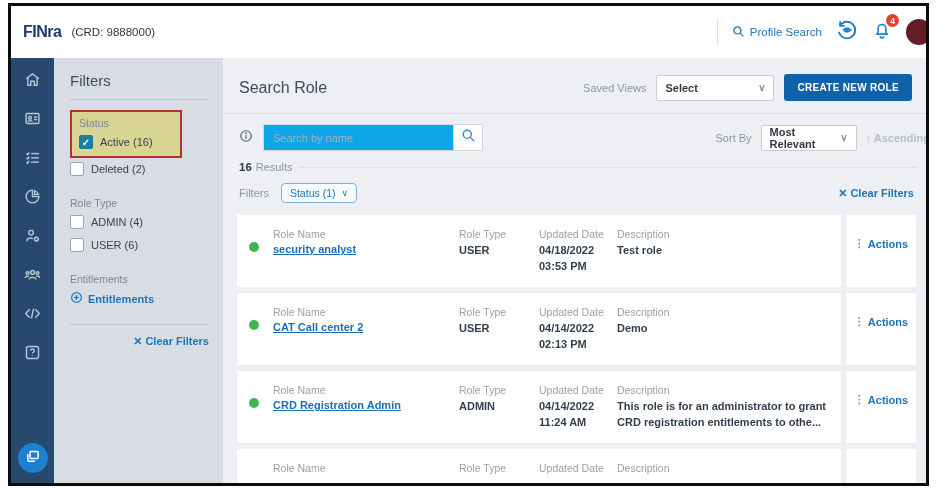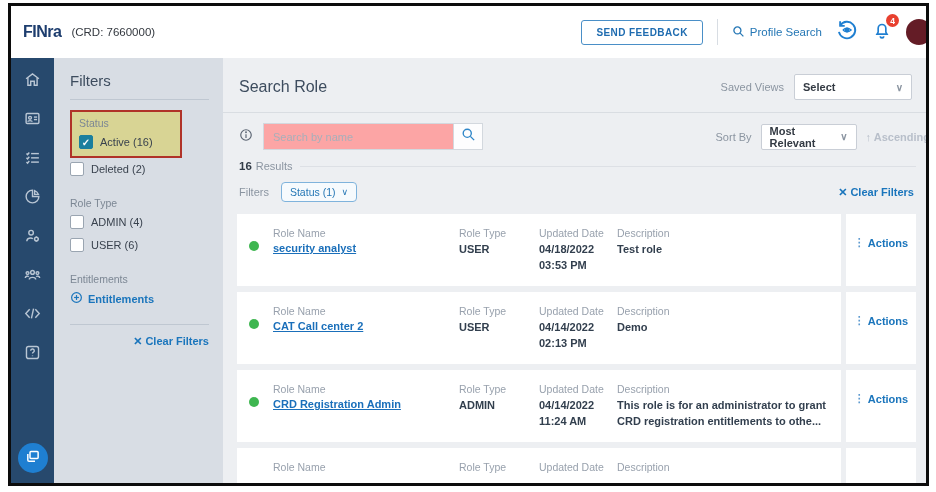--- a/index.html
+++ b/index.html
@@ -50,21 +50,21 @@
   .main-top-right { margin-left:auto; display:flex; align-items:center; gap:10px; }
   .saved-views-label { color:#8b95a1; font-size:11px; }
   .select-box { background:#fff; border:1px solid #c9ced6; border-radius:2px; height:26px; display:flex; align-items:center; padding:0 8px; font-size:11px; color:#333a43; font-weight:bold; cursor:pointer; }
   .select-box .chev { margin-left:auto; color:#8b95a1; font-size:10px; padding-left:8px; }
   .saved-select { width:118px; }
   .create-btn { background:#0f62a8; color:#fff; border:none; border-radius:3px; font-size:10px; font-weight:bold; letter-spacing:.3px; padding:8px 13px; cursor:pointer; }
 
   .search-row { display:flex; align-items:center; padding:10px 10px 8px 16px; }
   .info-icon { color:#5a6472; font-size:13px; margin-right:10px; cursor:pointer; }
   .search-wrap { display:flex; align-items:stretch; }
-  .search-input { width:190px; height:27px; border:1px solid #d3d8de; border-right:none; padding:0 9px; font-size:11px; color:#444; background:#fca5a5; outline:none; }
+  .search-input { width:190px; height:27px; border:1px solid #d3d8de; border-right:none; padding:0 9px; font-size:11px; color:#444; background:#0ea5e9; outline:none; }
   .search-input::placeholder { color:#a7afba; }
   .search-btn { width:30px; height:27px; background:#fdfdfe; border:1px solid #d3d8de; display:flex; align-items:center; justify-content:center; cursor:pointer; }
   .search-row-right { margin-left:auto; display:flex; align-items:center; gap:9px; }
   .sortby-label { color:#8b95a1; font-size:11px; }
   .sort-select { width:96px; }
   .ascending { color:#b8bfca; font-size:11px; font-weight:bold; white-space:nowrap; margin-right:-14px; }
 
   .results-row { display:flex; align-items:center; padding:2px 10px 6px 16px; gap:8px; }
   .results-count { font-size:11.5px; font-weight:bold; color:#323c48; }
   .results-word { font-size:11px; color:#8b95a1; margin-left:-4px; }
@@ -94,23 +94,22 @@
   .actions-btn .kebab { font-size:11px; color:#5f9bd0; }
 </style>
 </head>
 <body>
 
 <div class="screen">
 <div class="frame">
 
   <div class="header">
     <span class="logo">FINra</span>
-    <span class="crd">(CRD: 7660000)</span>
+    <span class="crd">(CRD: 9888000)</span>
     <div class="header-right">
-      <button class="send-feedback">SEND FEEDBACK</button>
       <div class="hdr-divider"></div>
       <div class="profile-search">
         <span class="icon">
           <svg width="13" height="13" viewBox="0 0 24 24" fill="none" stroke="#2577b5" stroke-width="2.4">
                 <circle cx="10" cy="10" r="6.5"></circle>
                 <line x1="15" y1="15" x2="21" y2="21"></line>
               </svg>
         </span>
         <span>Profile Search</span>
       </div>
@@ -258,20 +257,21 @@
     <div class="main">
 
       <div class="main-top">
         <div class="page-title">Search Role</div>
         <div class="main-top-right">
           <span class="saved-views-label">Saved Views</span>
           <div class="select-box saved-select">
             <span>Select</span>
             <span class="chev">∨</span>
           </div>
+          <button class="create-btn">CREATE NEW ROLE</button>
         </div>
       </div>
 
       <div class="search-row">
         <span class="info-icon">
           <svg width="14" height="14" viewBox="0 0 24 24" fill="none" stroke="#5a6472" stroke-width="2">
                 <circle cx="12" cy="12" r="9"></circle>
                 <line x1="12" y1="10.5" x2="12" y2="17"></line>
                 <circle cx="12" cy="7.2" r="0.6" fill="#5a6472"></circle>
               </svg>

